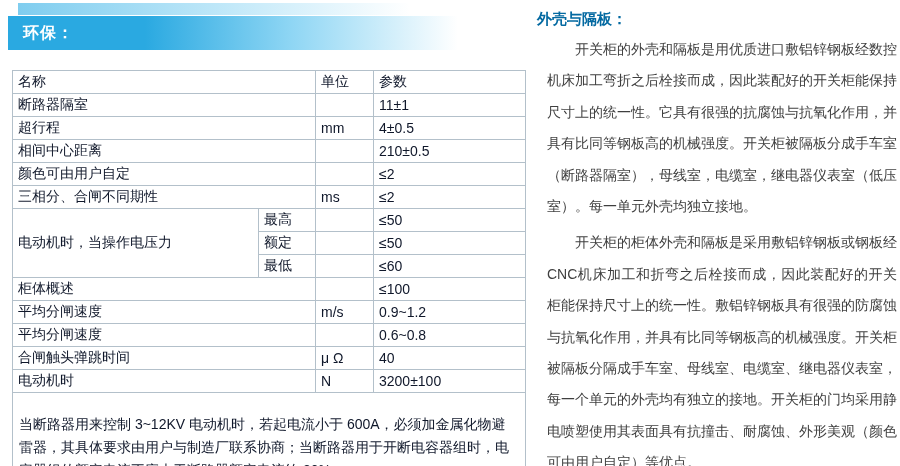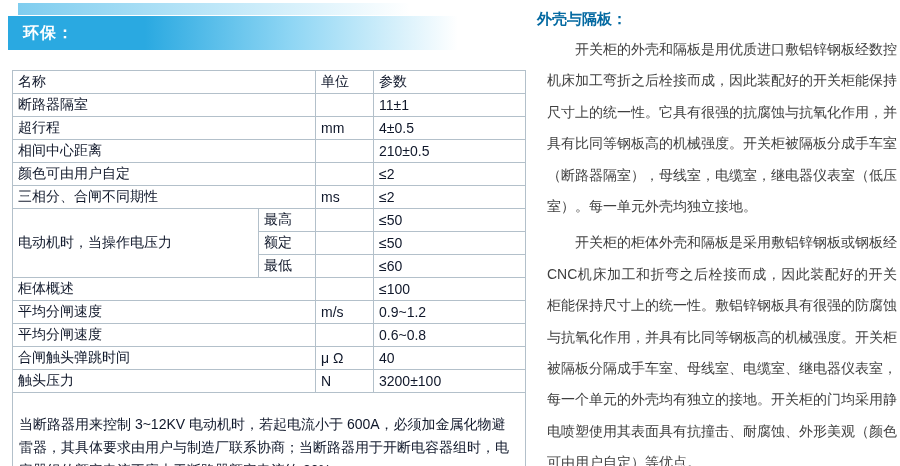--- a/index.html
+++ b/index.html
@@ -107,21 +107,21 @@
       <td colspan="2">平均分闸速度</td>
       <td></td>
       <td>0.6~0.8</td>
     </tr>
     <tr>
       <td colspan="2">合闸触头弹跳时间</td>
       <td>μ Ω</td>
       <td>40</td>
     </tr>
     <tr>
-      <td colspan="2">触头压力</td>
+      <td colspan="2">电动机时</td>
       <td>N</td>
       <td>3200±100</td>
     </tr>
 
     <tr>
       <td colspan="4" class="note">当断路器用来控制 3~12KV 电动机时，若起电流小于 600A，必须加金属化物避雷器，其具体要求由用户与制造厂联系协商；当断路器用于开断电容器组时，电容器组的额定电流不应大于断路器额定电流约 80%。</td>
     </tr>
   </tbody>
     </table>
 

